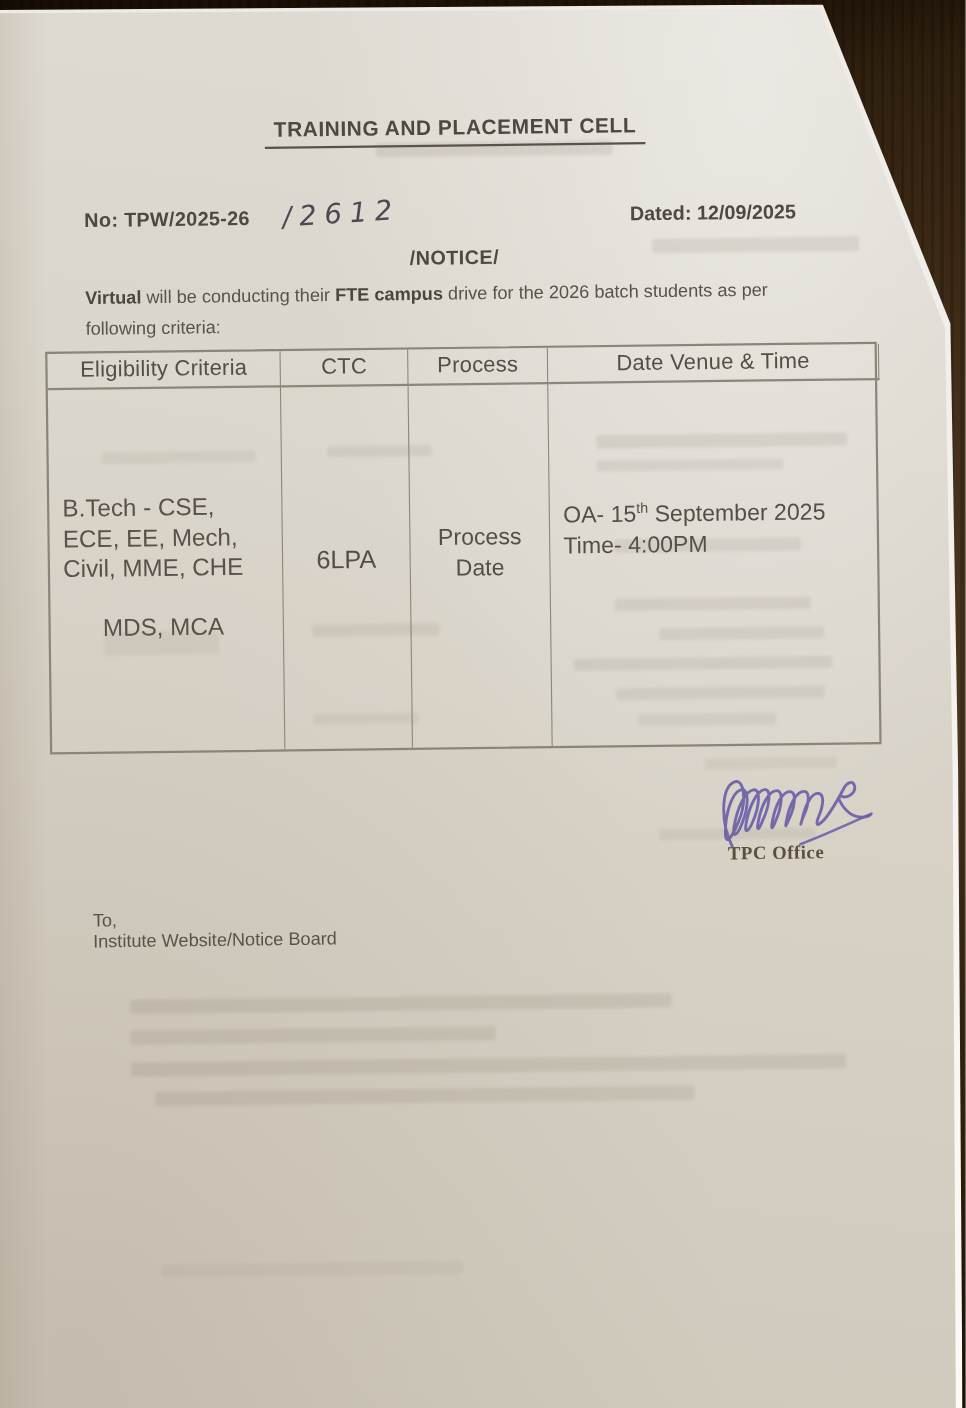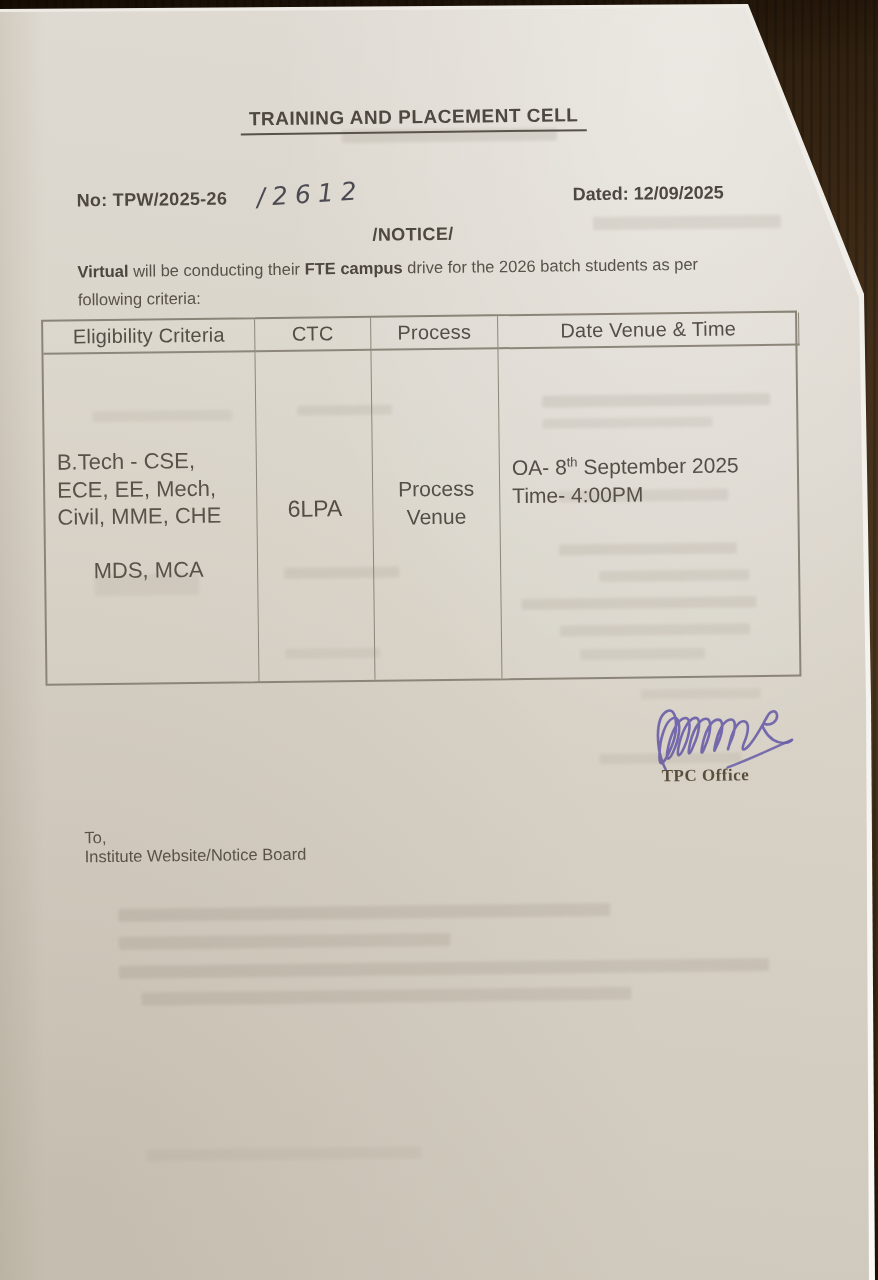--- a/index.html
+++ b/index.html
@@ -101,24 +101,24 @@
         <div>
             <div>B.Tech - CSE,</div>
             <div>ECE, EE, Mech,</div>
             <div>Civil, MME, CHE</div>
           </div>
         <div class="extra">MDS, MCA</div>
       </div>
       <div class="td cell-ctc">6LPA</div>
       <div class="td cell-proc">
           <div>Process</div>
-          <div>Venue</div>
+          <div>Date</div>
         </div>
       <div class="td cell-date">
-        <div><span>OA- 8</span><sup>th</sup><span> September 2025</span></div>
+        <div><span>OA- 15</span><sup>th</sup><span> September 2025</span></div>
         <div>Time- 4:00PM</div>
       </div>
     </div>
 
     <svg class="abs signature-svg" width="175" height="95" viewBox="0 0 175 95">
       <path fill="none" stroke="#6b60a8" stroke-width="2.6" stroke-linecap="round" opacity="0.92" d="M46,84 C36,64 36,32 48,26 C58,21 60,44 52,62 C46,76 40,84 40,72
            C40,55 46,36 54,33 C62,30 62,48 55,64 C51,74 46,78 48,66
            C51,50 58,34 66,33 C73,32 71,49 65,62 C61,71 57,74 59,63
            C62,48 69,34 76,33 C83,32 80,49 74,61 C71,69 68,72 70,62
            C73,47 80,34 87,34 C94,34 91,50 86,61 C83,69 81,71 83,61

